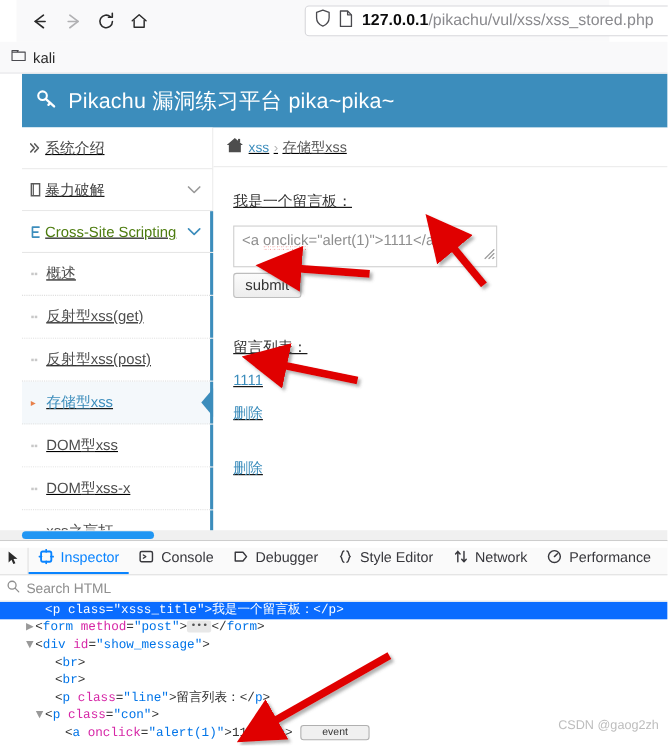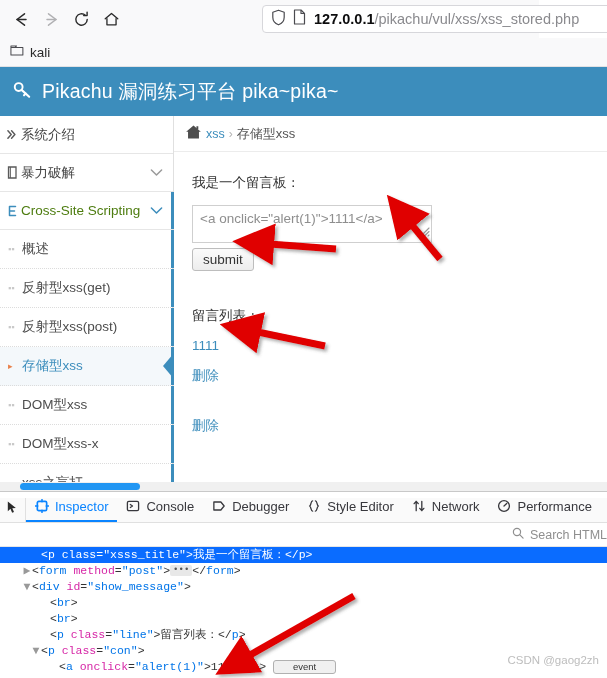--- a/index.html
+++ b/index.html
@@ -7,21 +7,21 @@
     margin: 0; padding: 0;
     width: 607px; height: 678px;
     overflow: hidden;
     background: #ffffff;
     font-family: "Liberation Sans", "DejaVu Sans", sans-serif;
   }
   #root { position: relative; width: 607px; height: 678px; overflow: hidden; }
 
   
   .browser-chrome {
-    position: absolute; top: 0; left: 0; width: 539px; height: 38px;
+    position: absolute; top: 0; left: 15px; width: 539px; height: 38px;
     background: #f9f9fa;
     display: flex; align-items: center;
   }
   .nav-btns { display: flex; align-items: center; padding-left: 6px; }
   .nav-btn {
     width: 30px; height: 30px; display: flex; align-items: center; justify-content: center;
     border-radius: 4px;
   }
   .nav-btn svg { display: block; }
 
@@ -52,31 +52,31 @@
   }
   .bookmark-item {
     display: flex; align-items: center; gap: 6px;
     padding: 2px 6px; margin-left: 4px; border-radius: 3px;
     font-size: 13.5px; color: #2b2b2b;
   }
 
   
   .viewport {
     position: absolute; top: 67px; left: 0; width: 607px; height: 424px;
-    background: #ffffff; overflow: hidden;
+    background: #ffffff; overflow: hidden; padding-left: 20px;
   }
 
   .pika-header {
     height: 49px; background: #3c8dbc; color: #ffffff;
     display: flex; align-items: center; padding-left: 12px;
   }
   .pika-header .key-ico { margin-right: 9px; display: block; }
   .pika-title { font-size: 19.5px; font-weight: 400; letter-spacing: .2px; white-space: nowrap; }
 
-  .body-row { display: flex; height: 480px; }
+  .body-row { display: flex; height: 480px; text-decoration: underline; }
 
   
   .sidebar {
     width: 174px; flex: 0 0 174px; background: #ffffff;
     border-right: 1px solid #e0e0e0; position: relative;
   }
   .side-main {
     height: 38px; display: flex; align-items: center;
     padding: 0 10px 0 6px; font-size: 13.5px; color: #444;
     border-bottom: 1px solid #e6e6e6; position: relative;
@@ -190,21 +190,21 @@
   .dt-tab {
     display: flex; align-items: center; gap: 6px;
     padding: 0 9px; font-size: 13px; color: #38383d; white-space: nowrap;
     border-bottom: 2px solid transparent;
   }
   .dt-tab.active { color: #0a84ff; border-bottom-color: #0a84ff; }
   .dt-tab .ico { display: flex; align-items: center; }
   .dt-search {
     height: 24px; display: flex; align-items: center; gap: 6px;
     padding-left: 6px; border-bottom: 1px solid #e6e6e6;
-    font-size: 12.5px; color: #8f8f8f; justify-content: flex-end;
+    font-size: 12.5px; color: #8f8f8f;
   }
   .dt-markup {
     font-family: "Liberation Mono", "DejaVu Sans Mono", monospace;
     font-size: 11.5px; line-height: 16px;
     padding: 0; position: relative; height: 130px; overflow: hidden;
     background: #ffffff;
   }
   .mrow { white-space: nowrap; padding-left: 4px; height: 16px; }
   .mrow.sel { background: #0a6cff; }
   .mrow.sel * { color: #ffffff !important; }

